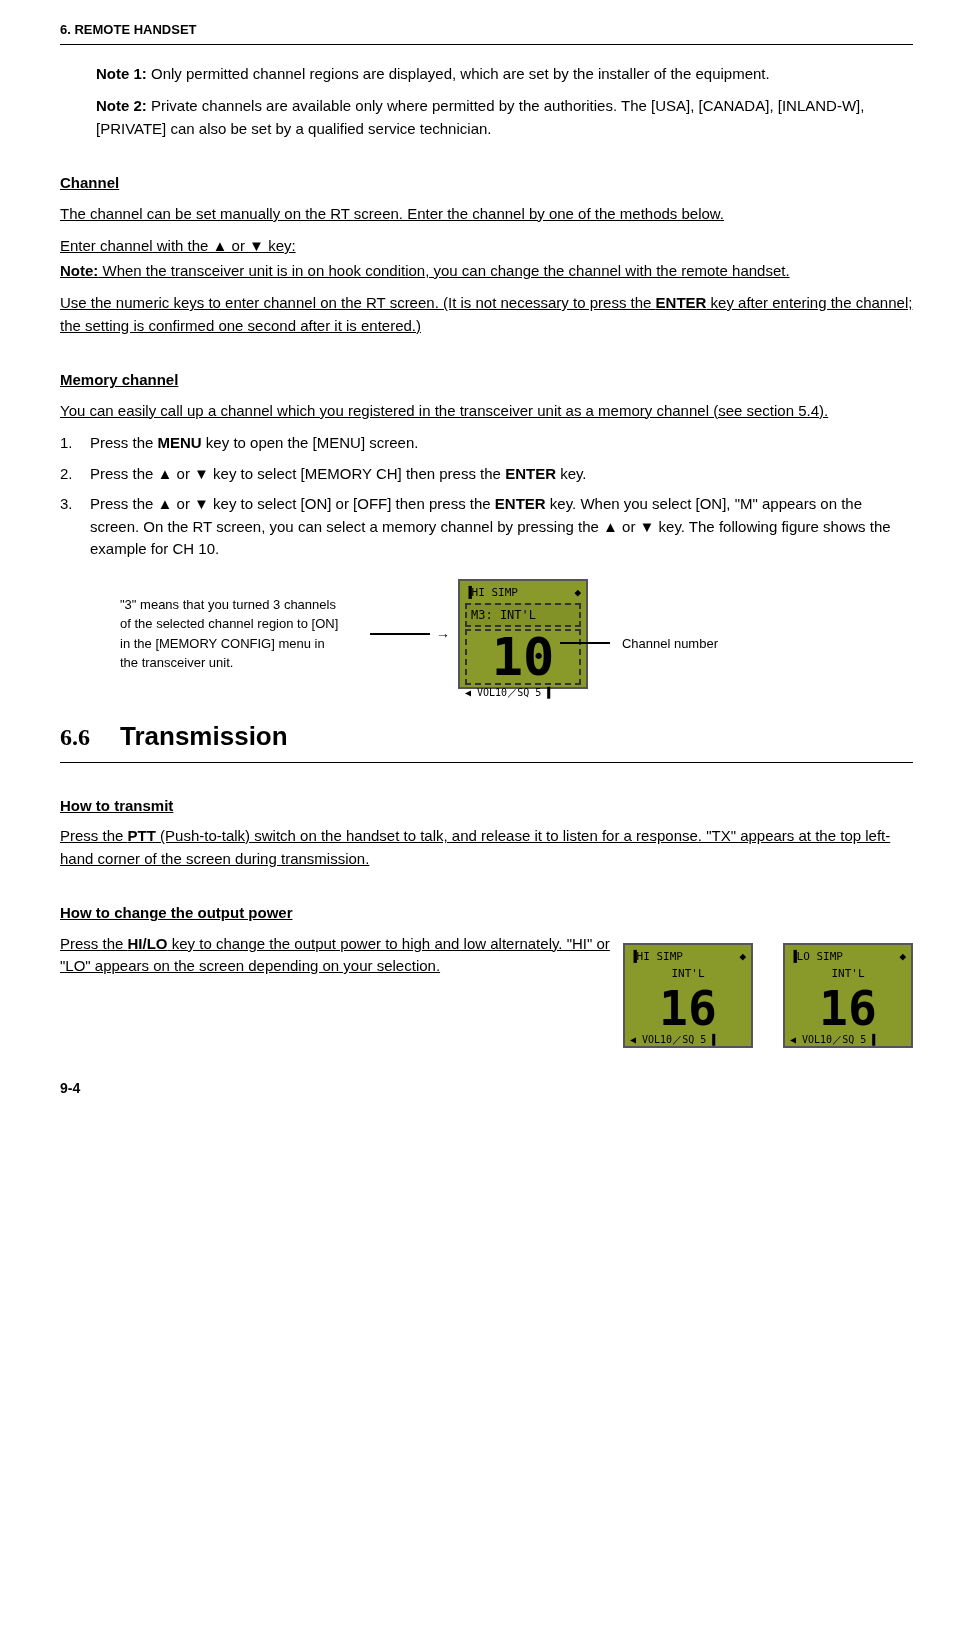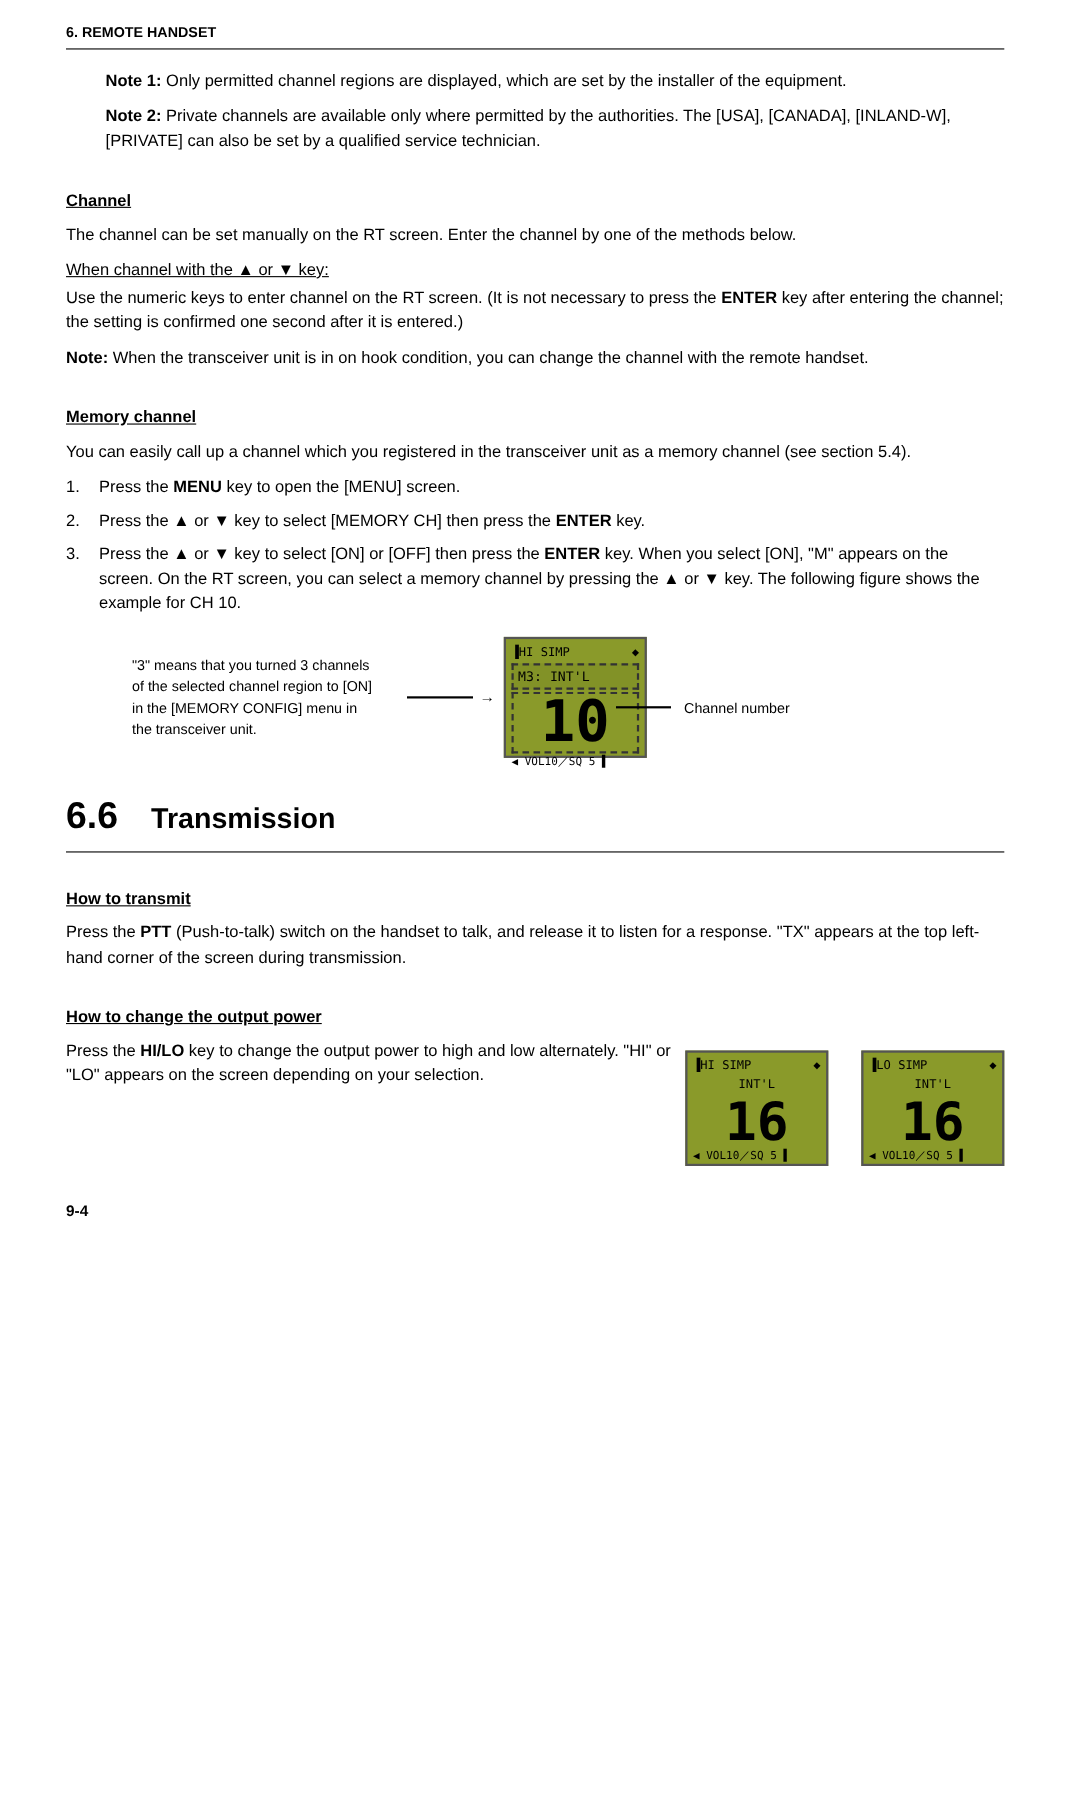--- a/index.html
+++ b/index.html
@@ -124,22 +124,23 @@
     }
     .section-66-title {
       display: flex;
       align-items: baseline;
       gap: 30px;
       border-bottom: 1px solid #000;
       padding-bottom: 6px;
       margin-bottom: 14px;
     }
     .section-66-num {
-      font-size: 34px;
-      font-weight: bold;
+      font-size: 24px;
+      font-weight: bold;
+      font-family: Liberation Serif, serif;
     }
     .section-66-name {
       font-size: 26px;
       font-weight: bold;
     }
     .bottom-figures {
       display: flex;
       gap: 30px;
       margin-top: 10px;
       align-items: center;
@@ -163,21 +164,21 @@
     .page-footer {
       margin-top: 30px;
       font-weight: bold;
       font-size: 14px;
     }
     .bold { font-weight: bold; }
     .channel-number-label {
       font-size: 13px;
       margin-left: 8px;
     }
-    p { margin-bottom: 10px; }
+    p { margin-bottom: 10px; text-decoration: underline; }
   </style>
 </head>
 <body>
 
 <div class="page">
 
   <div class="header-bar">
     <span>6.  REMOTE HANDSET</span>
   </div>
 
@@ -187,25 +188,25 @@
   </div>
 
   <div class="note-block section-content">
     <span class="note-label">Note 2:</span>
     <span>Private channels are available only where permitted by the authorities. The [USA], [CANADA], [INLAND-W], [PRIVATE] can also be set by a qualified service technician.</span>
   </div>
 
   <div class="section-heading">Channel</div>
   <p>The channel can be set manually on the RT screen. Enter the channel by one of the methods below.</p>
 
-  <div class="underline-label">When channel with the ▲ or ▼ key:</div>
+  <div class="underline-label">Enter channel with the ▲ or ▼ key:</div>
+
+  <p><span class="bold">Note:</span> When the transceiver unit is in on hook condition, you can change the channel with the remote handset.</p>
 
   <p>Use the numeric keys to enter channel on the RT screen. (It is not necessary to press the <span class="bold">ENTER</span> key after entering the channel; the setting is confirmed one second after it is entered.)</p>
-
-  <p><span class="bold">Note:</span> When the transceiver unit is in on hook condition, you can change the channel with the remote handset.</p>
 
   <div class="section-heading">Memory channel</div>
   <p>You can easily call up a channel which you registered in the transceiver unit as a memory channel (see section 5.4).</p>
 
   <div class="list-item">
     <span class="list-num">1.</span>
     <span class="list-text">Press the <span class="bold">MENU</span> key to open the [MENU] screen.</span>
   </div>
 
   <div class="list-item">

